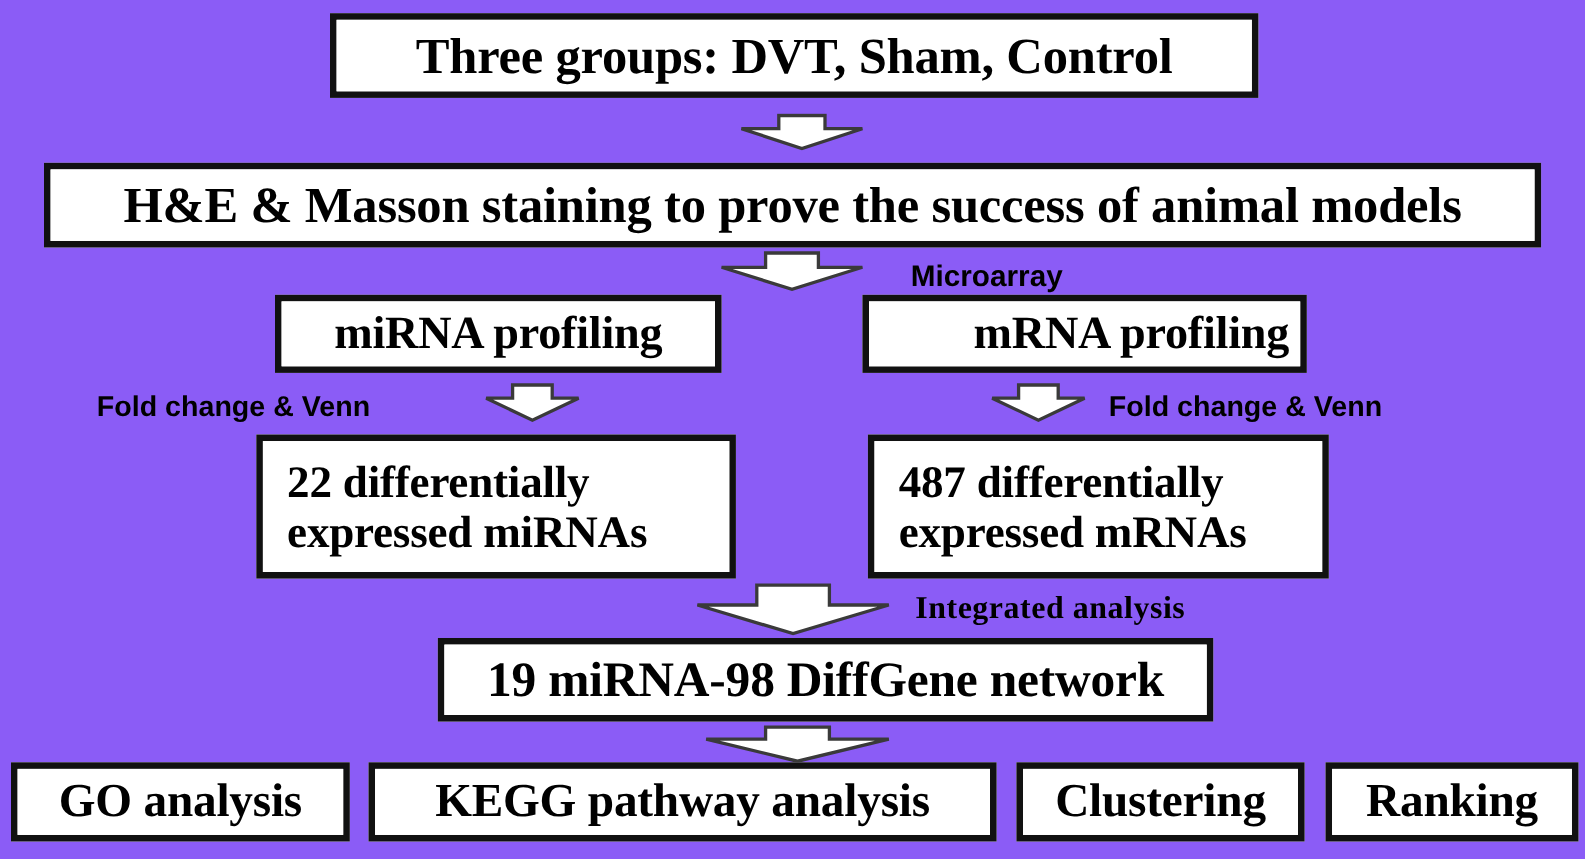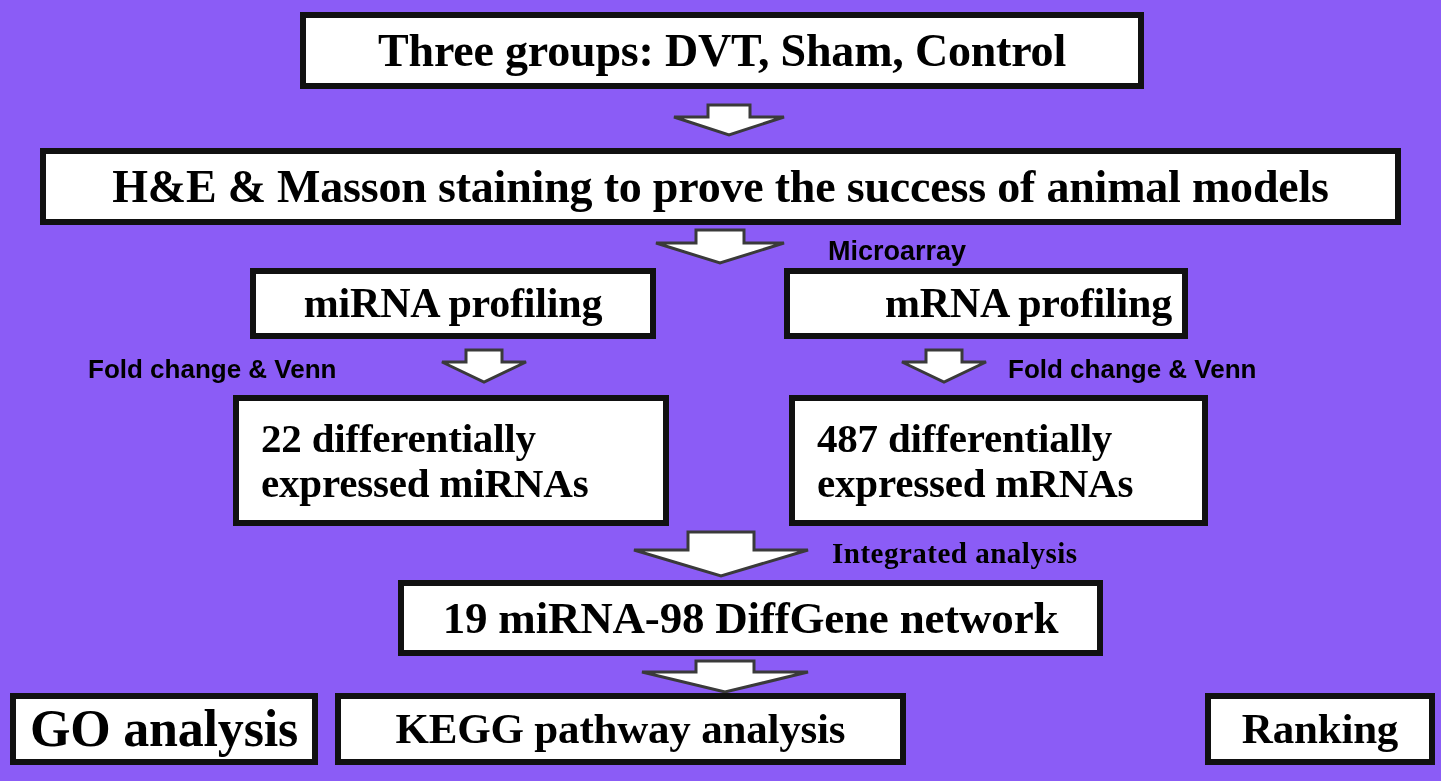--- a/index.html
+++ b/index.html
@@ -133,26 +133,29 @@
   <div class="box" style="left:398px; top:580px; width:705px; height:76px; font-size:45px;">
     <span class="box-text">19 miRNA-98 DiffGene network</span>
   </div>
 
   <div class="arrow" style="left:640px; top:659px; width:170px; height:35px;">
     <svg viewBox="0 0 170 35" preserveAspectRatio="none">
       <polygon points="56,2 114,2 114,13 168,13 85,33 2,13 56,13" fill="#ffffff" stroke="#3a3a3a" stroke-width="3" stroke-linejoin="miter"></polygon>
     </svg>
   </div>
 
-  <div class="box" style="left:10px; top:693px; width:308px; height:72px; font-size:52px;text-align:center;">
+  <div class="box" style="left:10px; top:693px; width:308px; height:72px; font-size:43px;text-align:center;">
     <span class="box-text">GO analysis</span>
   </div>
 
   <div class="box" style="left:335px; top:693px; width:571px; height:72px; font-size:43px;">
     <span class="box-text">KEGG pathway analysis</span>
   </div>
 
+  <div class="box" style="left:924px; top:693px; width:262px; height:72px; font-size:43px;">
+    <span class="box-text">Clustering</span>
+  </div>
 
   <div class="box" style="left:1205px; top:693px; width:230px; height:72px; font-size:43px;">
     <span class="box-text">Ranking</span>
   </div>
 
 </div>
 
 </body></html>

